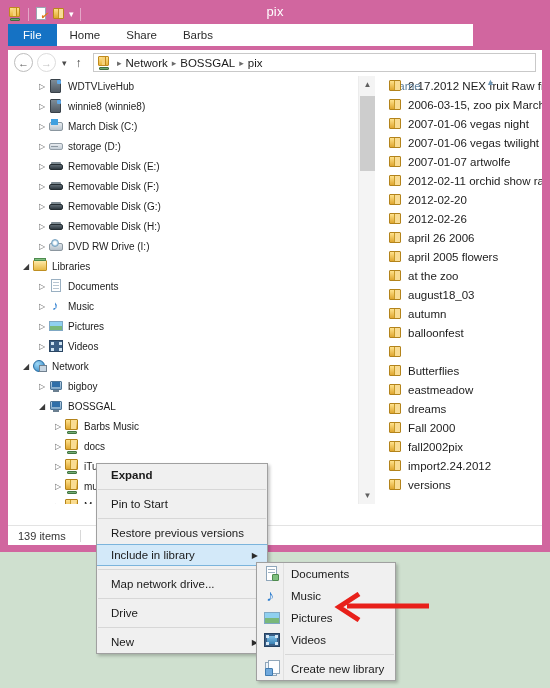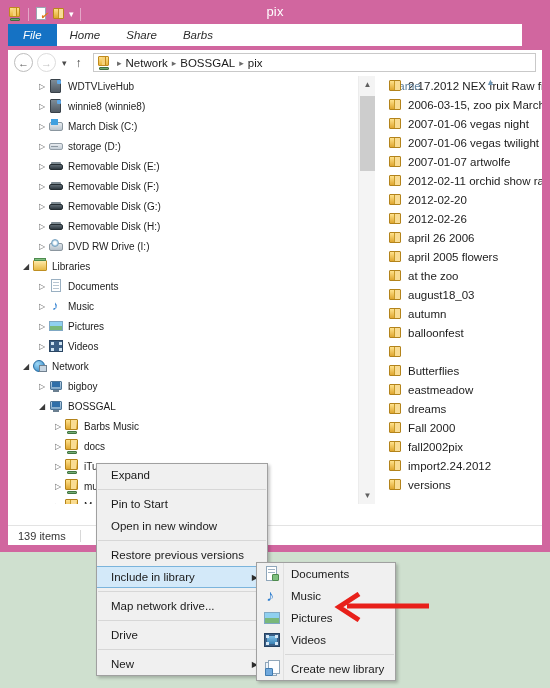--- a/index.html
+++ b/index.html
@@ -40,21 +40,21 @@
   .ico-props .chk{position:absolute;left:5px;top:5px;width:8px;height:8px;color:#e07b1a;font-size:10px;line-height:8px;}
 
   .ico-newfolder{width:14px;height:14px;position:relative;}
   .ico-newfolder .f1{position:absolute;left:1px;top:1px;width:11px;height:11px;background:linear-gradient(#ffe08a,#e0a92e);border:1px solid #b9861c;box-sizing:border-box;border-radius:1px;}
   .ico-newfolder .f2{position:absolute;left:6px;top:2px;width:5px;height:9px;background:#f8dc95;border-left:1px solid #c49425;box-sizing:border-box;}
 
   .qat-caret{color:#ffffff;font-size:9px;line-height:14px;}
 
   
   #ribbon{
-    position:absolute;left:8px;top:24px;width:514px;height:22px;background:#ffffff;font-style:italic;
+    position:absolute;left:8px;top:24px;width:465px;height:22px;background:#ffffff;
   }
   #tabs{position:absolute;left:0;top:0;height:22px;display:flex;align-items:stretch;}
   .tab{
     display:flex;align-items:center;justify-content:center;
     font-size:11.5px;color:#2b2b2b;padding:0 13px;height:22px;box-sizing:border-box;
   }
   .tab.file{background:#1572c4;color:#ffffff;font-size:11.5px;padding:0 15px;}
 
   
   #addrrow{
@@ -168,21 +168,21 @@
 
   
   #ctxmenu{
     position:absolute;left:96px;top:463px;width:172px;
     background:#f0f0f0;border:1px solid #a0a0a0;box-sizing:border-box;
     box-shadow:2px 2px 3px rgba(0,0,0,.22);
     z-index:40;
   }
   .mi{height:22px;display:flex;align-items:center;padding-left:14px;box-sizing:border-box;position:relative;}
   .mi .mlabel{font-size:11.5px;color:#1a1a1a;white-space:nowrap;}
-  .mi.bold .mlabel{font-weight:normal;}
+  .mi.bold .mlabel{font-weight:bold;}
   .mi.hl{background:#d3e9f9;border-top:1px solid #7bb4dc;border-bottom:1px solid #7bb4dc;}
   .mi .arrow{position:absolute;right:9px;top:50%;transform:translateY(-50%);font-size:8px;color:#2b2b2b;}
   .msep{height:1px;background:#d7d7d7;margin:3px 1px;}
 
   
   #submenu{
     position:absolute;left:256px;top:562px;width:140px;
     background:#f0f0f0;border:1px solid #a0a0a0;box-sizing:border-box;
     box-shadow:2px 2px 3px rgba(0,0,0,.22);
     z-index:50;
@@ -643,23 +643,20 @@
 </div>
 
 <div id="ctxmenu">
     <div class="mi bold">
       <span class="mlabel">Expand</span>
     </div>
     <div class="msep"></div>
     <div class="mi">
       <span class="mlabel">Pin to Start</span>
     </div>
-    <div class="mi">
-      <span class="mlabel">Open in new window</span>
-    </div>
     <div class="msep"></div>
     <div class="mi">
       <span class="mlabel">Restore previous versions</span>
     </div>
     <div class="mi hl">
       <span class="mlabel">Include in library</span>
       <span class="arrow">▶</span>
     </div>
     <div class="msep"></div>
     <div class="mi">

